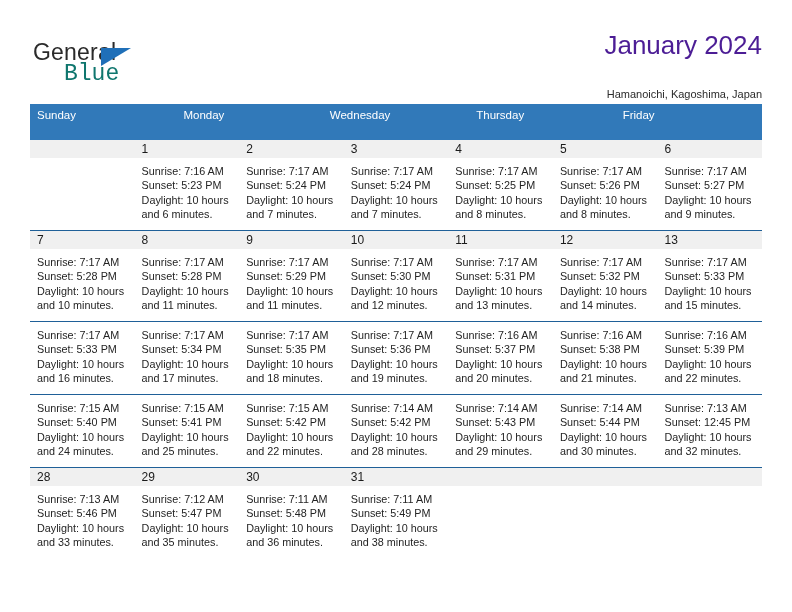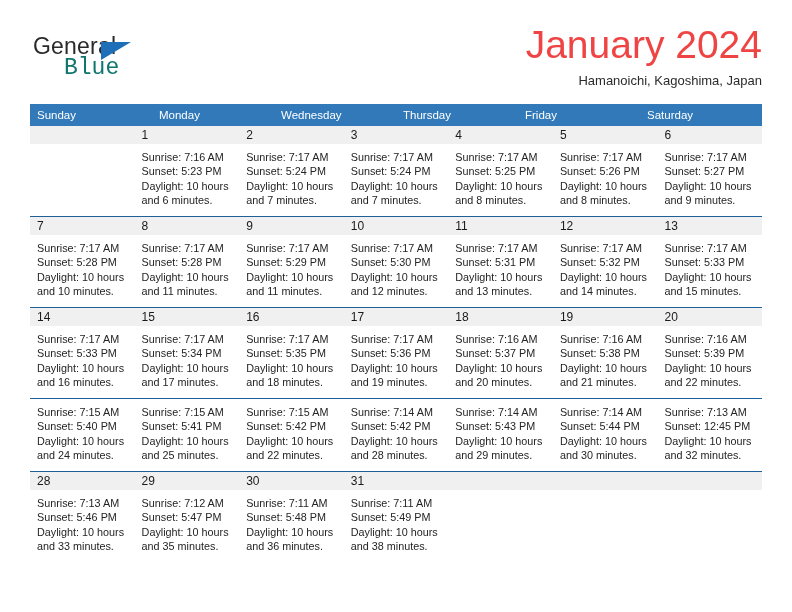--- a/index.html
+++ b/index.html
@@ -26,21 +26,21 @@
   .header {
     position: absolute;
     left: 30px;
     top: 28px;
     width: 732px;
     height: 70px;
   }
   .logo {
     position: absolute;
     left: 3px;
-    top: 5px;
+    top: 11px;
     width: 160px;
     height: 56px;
   }
   .logo-general {
     position: absolute;
     left: 0;
     top: 0;
     font-size: 23px;
     letter-spacing: 0.2px;
     color: #2a2a2a;
@@ -63,44 +63,44 @@
     color: #0f766e;
     font-family: Liberation Mono, monospace;
   }
   .title-block {
     position: absolute;
     right: 0;
     top: 0;
     text-align: right;
   }
   .cal-title {
-    font-size: 39px;
-    color: #ef4444;
+    font-size: 26px;
+    color: #4c1d95;
     line-height: 34px;
     white-space: nowrap;
   }
   .cal-subtitle {
-    font-size: 13px;
+    font-size: 11px;
     color: #2b2b2b;
     line-height: 20px;
-    margin-top: 9px;
+    margin-top: 22px;
     white-space: nowrap;
   }
 
   
   .calendar {
     position: absolute;
     left: 30px;
     top: 104px;
     width: 732px;
   }
   .weekday-row {
     display: flex;
     background: #3179b9;
-    height: 22px;
+    height: 36px;
   }
   .weekday {
     flex: 1 1 0;
     color: #ffffff;
     font-size: 11.5px;
     line-height: 22px;
     padding-left: 7px;
     box-sizing: border-box;
     white-space: nowrap;
   }
@@ -161,21 +161,20 @@
 
   </div>
 
   <div class="calendar">
     <div class="weekday-row" id="weekday-row">
         <div class="weekday">Sunday</div>
         <div class="weekday">Monday</div>
         <div class="weekday">Wednesday</div>
         <div class="weekday">Thursday</div>
         <div class="weekday">Friday</div>
-        <div class="weekday">Saturday</div>
       </div>
     <div id="weeks-container">
         <div class="week">
           <div class="daynum-row">
             <div class="daynum"></div>
             <div class="daynum">1</div>
             <div class="daynum">2</div>
             <div class="daynum">3</div>
             <div class="daynum">4</div>
             <div class="daynum">5</div>
@@ -270,29 +269,20 @@
             </div>
             <div class="detail">
               <div class="line">Sunrise: 7:17 AM</div>
               <div class="line">Sunset: 5:33 PM</div>
               <div class="line">Daylight: 10 hours</div>
               <div class="line">and 15 minutes.</div>
             </div>
           </div>
         </div>
         <div class="week">
-          <div class="daynum-row">
-            <div class="daynum">14</div>
-            <div class="daynum">15</div>
-            <div class="daynum">16</div>
-            <div class="daynum">17</div>
-            <div class="daynum">18</div>
-            <div class="daynum">19</div>
-            <div class="daynum">20</div>
-          </div>
           <div class="detail-row">
             <div class="detail">
               <div class="line">Sunrise: 7:17 AM</div>
               <div class="line">Sunset: 5:33 PM</div>
               <div class="line">Daylight: 10 hours</div>
               <div class="line">and 16 minutes.</div>
             </div>
             <div class="detail">
               <div class="line">Sunrise: 7:17 AM</div>
               <div class="line">Sunset: 5:34 PM</div>

